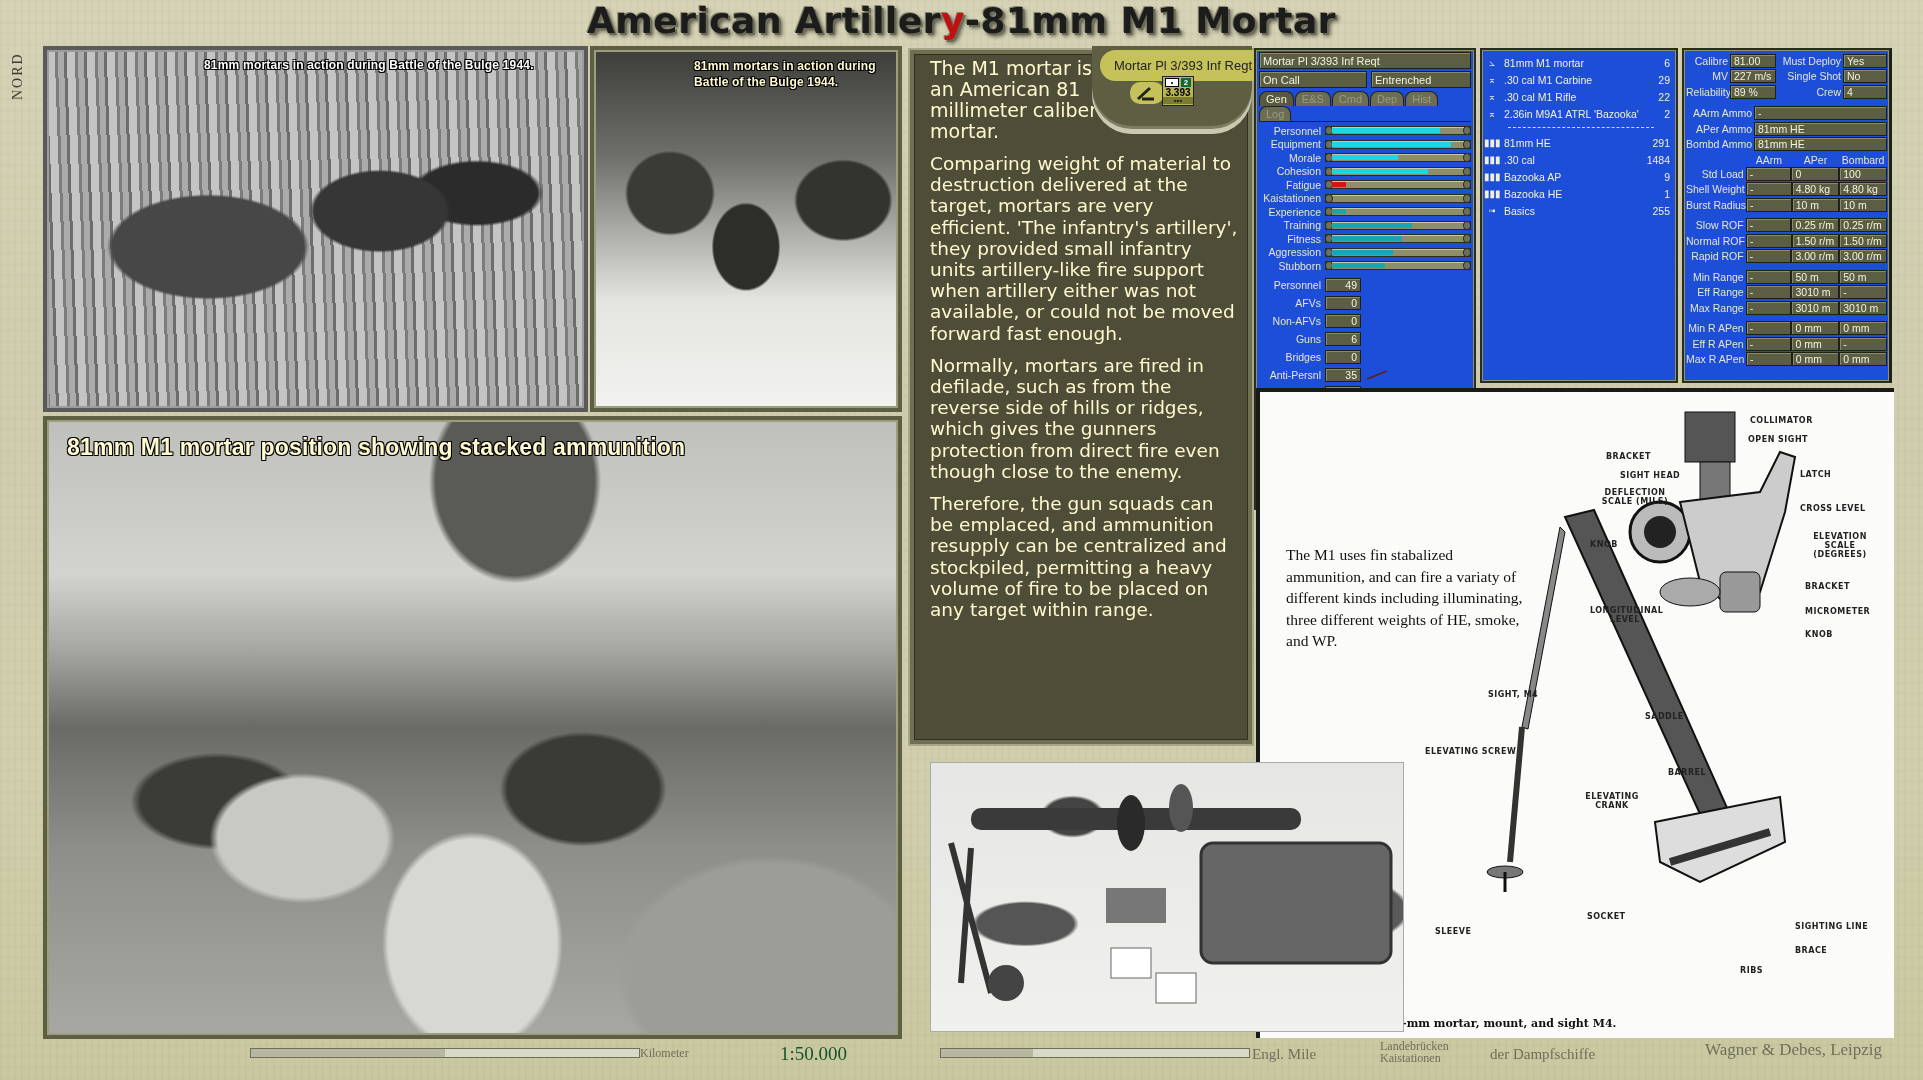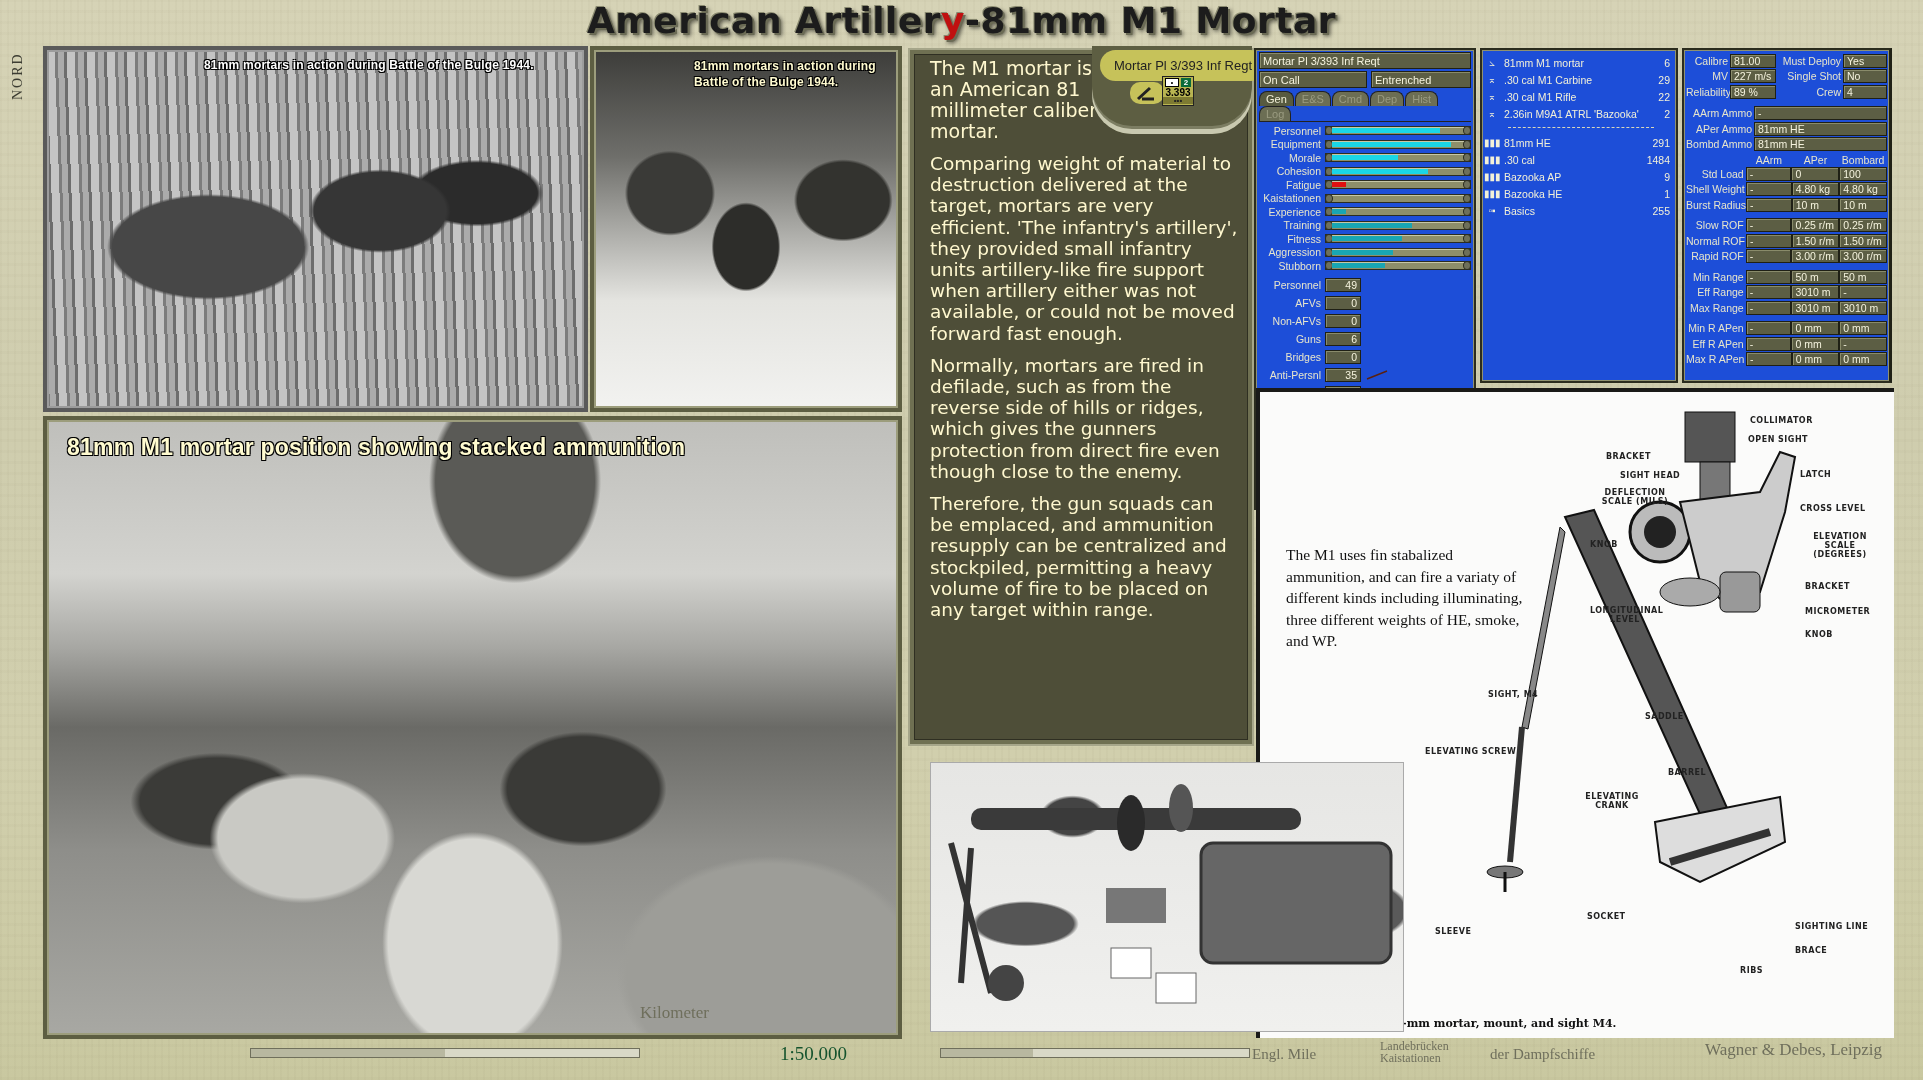--- a/index.html
+++ b/index.html
@@ -562,21 +562,21 @@
     <rect x="270" y="80" width="190" height="120" rx="12" fill="#666" stroke="#333" stroke-width="3"></rect>
     <rect x="175" y="125" width="60" height="35" fill="#777"></rect>
     <path d="M20 80 L60 230 M40 85 L30 220" stroke="#333" stroke-width="6"></path>
     <circle cx="75" cy="220" r="18" fill="#444"></circle>
     <rect x="180" y="185" width="40" height="30" fill="#fff" stroke="#666"></rect>
     <rect x="225" y="210" width="40" height="30" fill="#fff" stroke="#666"></rect>
   </svg>
 </div>
 
 <div class="mapfoot" style="left:250px;top:1048px;width:390px;height:10px;border:1px solid #6f6f5c;background:linear-gradient(90deg,#b8b8a0 50%,#d9d9c7 50%);"></div>
-<div class="mapfoot" style="left:640px;top:1003px;font-size:17px;">Kilometer</div>
+<div class="mapfoot" style="left:640px;top:1046px;font-size:12px;">Kilometer</div>
 <div class="mapfoot" style="left:780px;top:1043px;font-size:19px;color:#14532d;">1:50.000</div>
 <div class="mapfoot" style="left:940px;top:1048px;width:310px;height:10px;border:1px solid #6f6f5c;background:linear-gradient(90deg,#b8b8a0 30%,#d9d9c7 30%);"></div>
 <div class="mapfoot" style="left:1252px;top:1046px;font-size:15px;">Engl. Mile</div>
 <div class="mapfoot" style="left:1380px;top:1040px;font-size:12px;line-height:12px;">
   <div>Landebrücken</div>
   <div>Kaistationen</div>
 </div>
 <div class="mapfoot" style="left:1490px;top:1046px;font-size:15px;">der Dampfschiffe</div>
 <div class="mapfoot" style="left:1705px;top:1040px;font-size:17px;">Wagner &amp; Debes, Leipzig</div>
 

